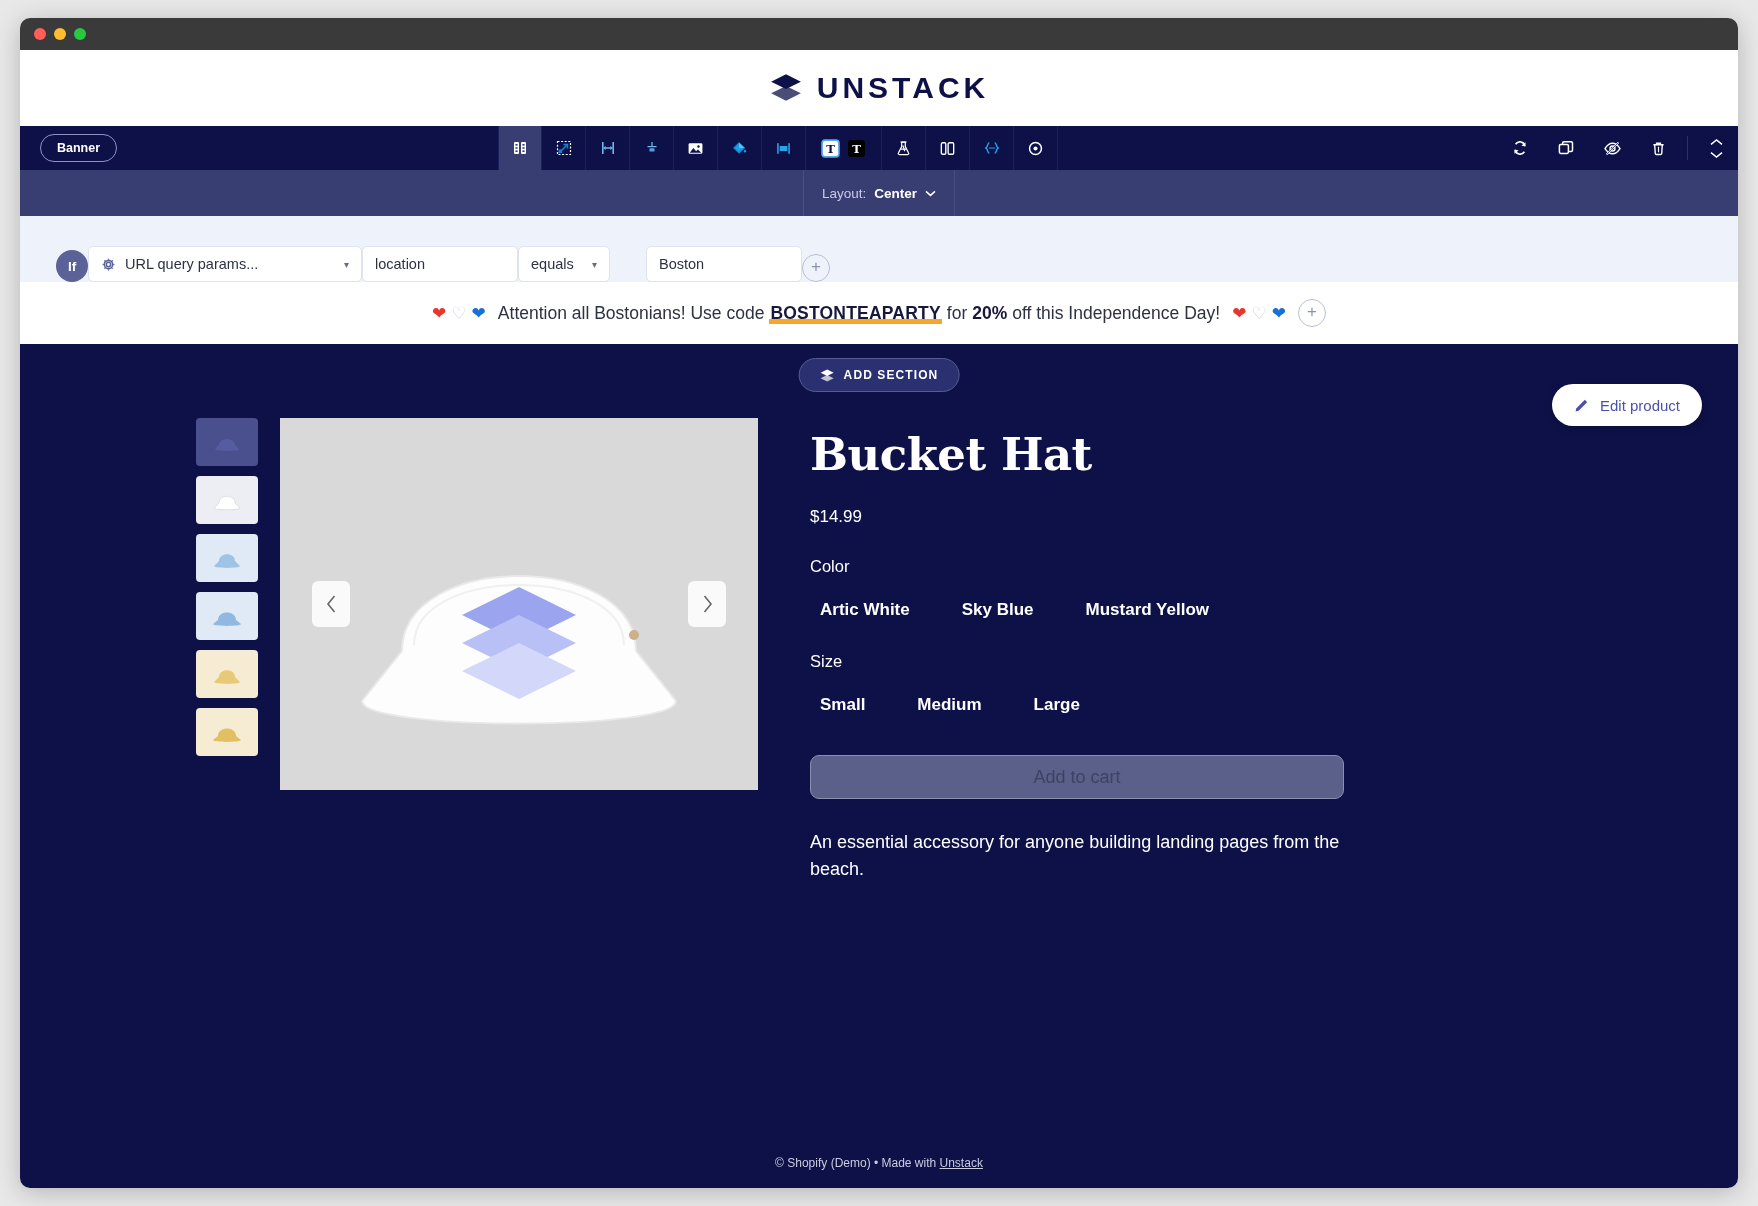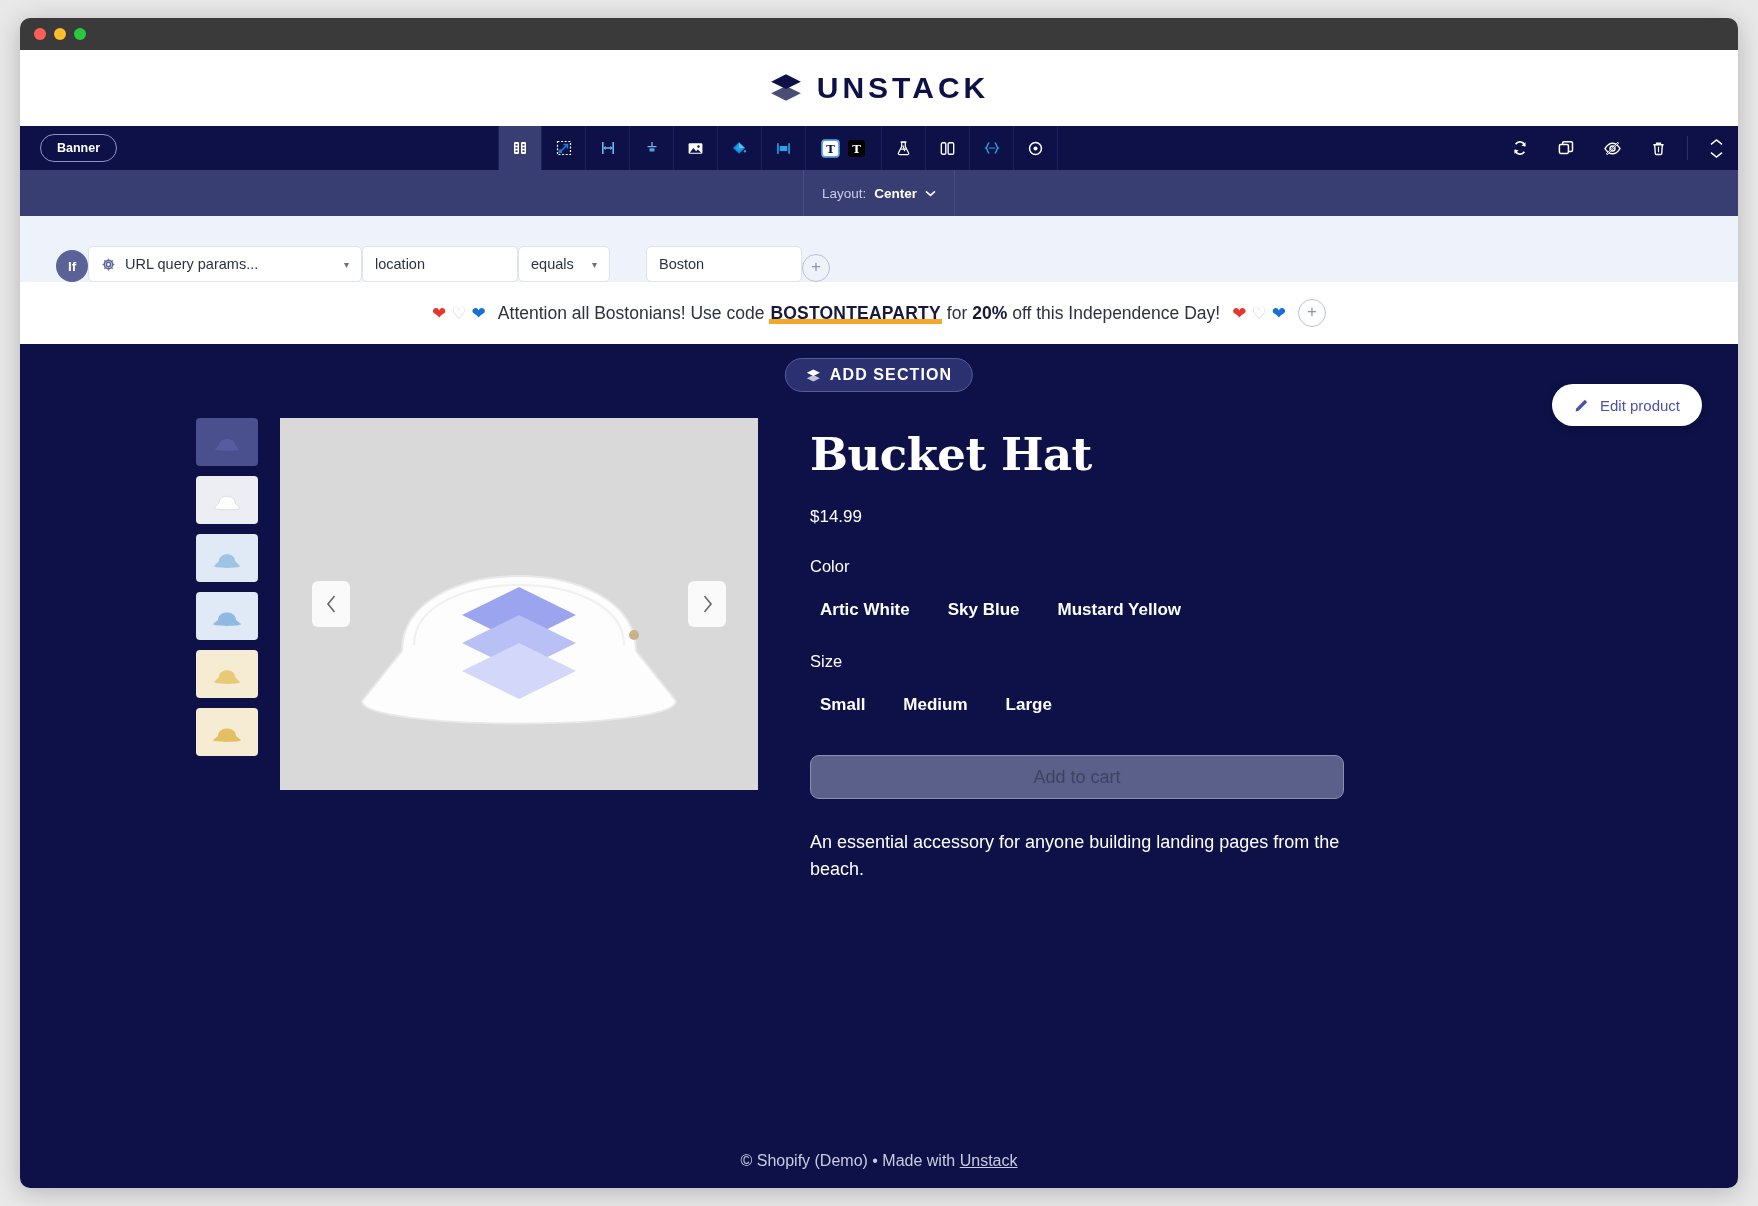--- a/index.html
+++ b/index.html
@@ -137,21 +137,21 @@
   .promo-bold { font-weight: 700; color: #16193b; }
 
   
   .canvas {
     flex: 1; background: #0d1148; position: relative; overflow: hidden;
   }
   .add-section {
     position: absolute; left: 50%; transform: translateX(-50%); top: 14px;
     height: 34px; padding: 0 20px; border-radius: 18px;
     background: #2b3070; border: 1px solid #575c95; color: #fff;
-    font-size: 16px; font-weight: 700; letter-spacing: 1.1px;
+    font-size: 12px; font-weight: 700; letter-spacing: 1.1px;
     display: flex; align-items: center; gap: 9px; cursor: pointer;
   }
   .edit-product {
     position: absolute; right: 36px; top: 40px;
     height: 42px; padding: 0 22px; border-radius: 21px;
     background: #fff; color: #4b51a8; font-size: 15px;
     display: flex; align-items: center; gap: 10px; cursor: pointer;
     box-shadow: 0 2px 8px rgba(0,0,0,.25);
   }
   .product {
@@ -178,38 +178,38 @@
   .navbtn.prev { left: 32px; }
   .navbtn.next { right: 32px; }
 
   .details { margin-left: 52px; padding-top: 10px; max-width: 560px; }
   .p-title {
     font-family: "DejaVu Serif", serif;
     font-size: 45px; font-weight: 700; color: #fff; letter-spacing: -.5px;
   }
   .p-price { margin-top: 26px; font-size: 17px; color: #fff; }
   .opt-label { margin-top: 30px; font-size: 16.5px; color: #fff; }
-  .opt-row { margin-top: 22px; display: flex; gap: 18px; }
+  .opt-row { margin-top: 22px; display: flex; gap: 32px; }
   .opt-chip {
     font-size: 17px; font-weight: 700; color: #fff; cursor: pointer;
     padding: 2px 10px;
   }
   .addcart {
     margin-top: 38px; width: 534px; height: 44px; border-radius: 9px;
     background: #5b608a; border: 1px solid #8b8fae; color: #3d4263;
     font-size: 18px; display: flex; align-items: center; justify-content: center;
     cursor: pointer;
   }
   .p-desc {
     margin-top: 30px; font-size: 18px; line-height: 1.5; color: #fff;
     max-width: 534px;
   }
   .footer {
     position: absolute; left: 0; right: 0; bottom: 18px;
-    text-align: center; font-size: 16px; color: #c9ccdf;
+    text-align: center; font-size: 12px; color: #c9ccdf;
   }
   .footer a { color: #c9ccdf; text-decoration: underline; }
 </style>
 </head>
 <body>
 
 <div class="window">
 
   <div class="titlebar">
     <span class="dot red"></span>

